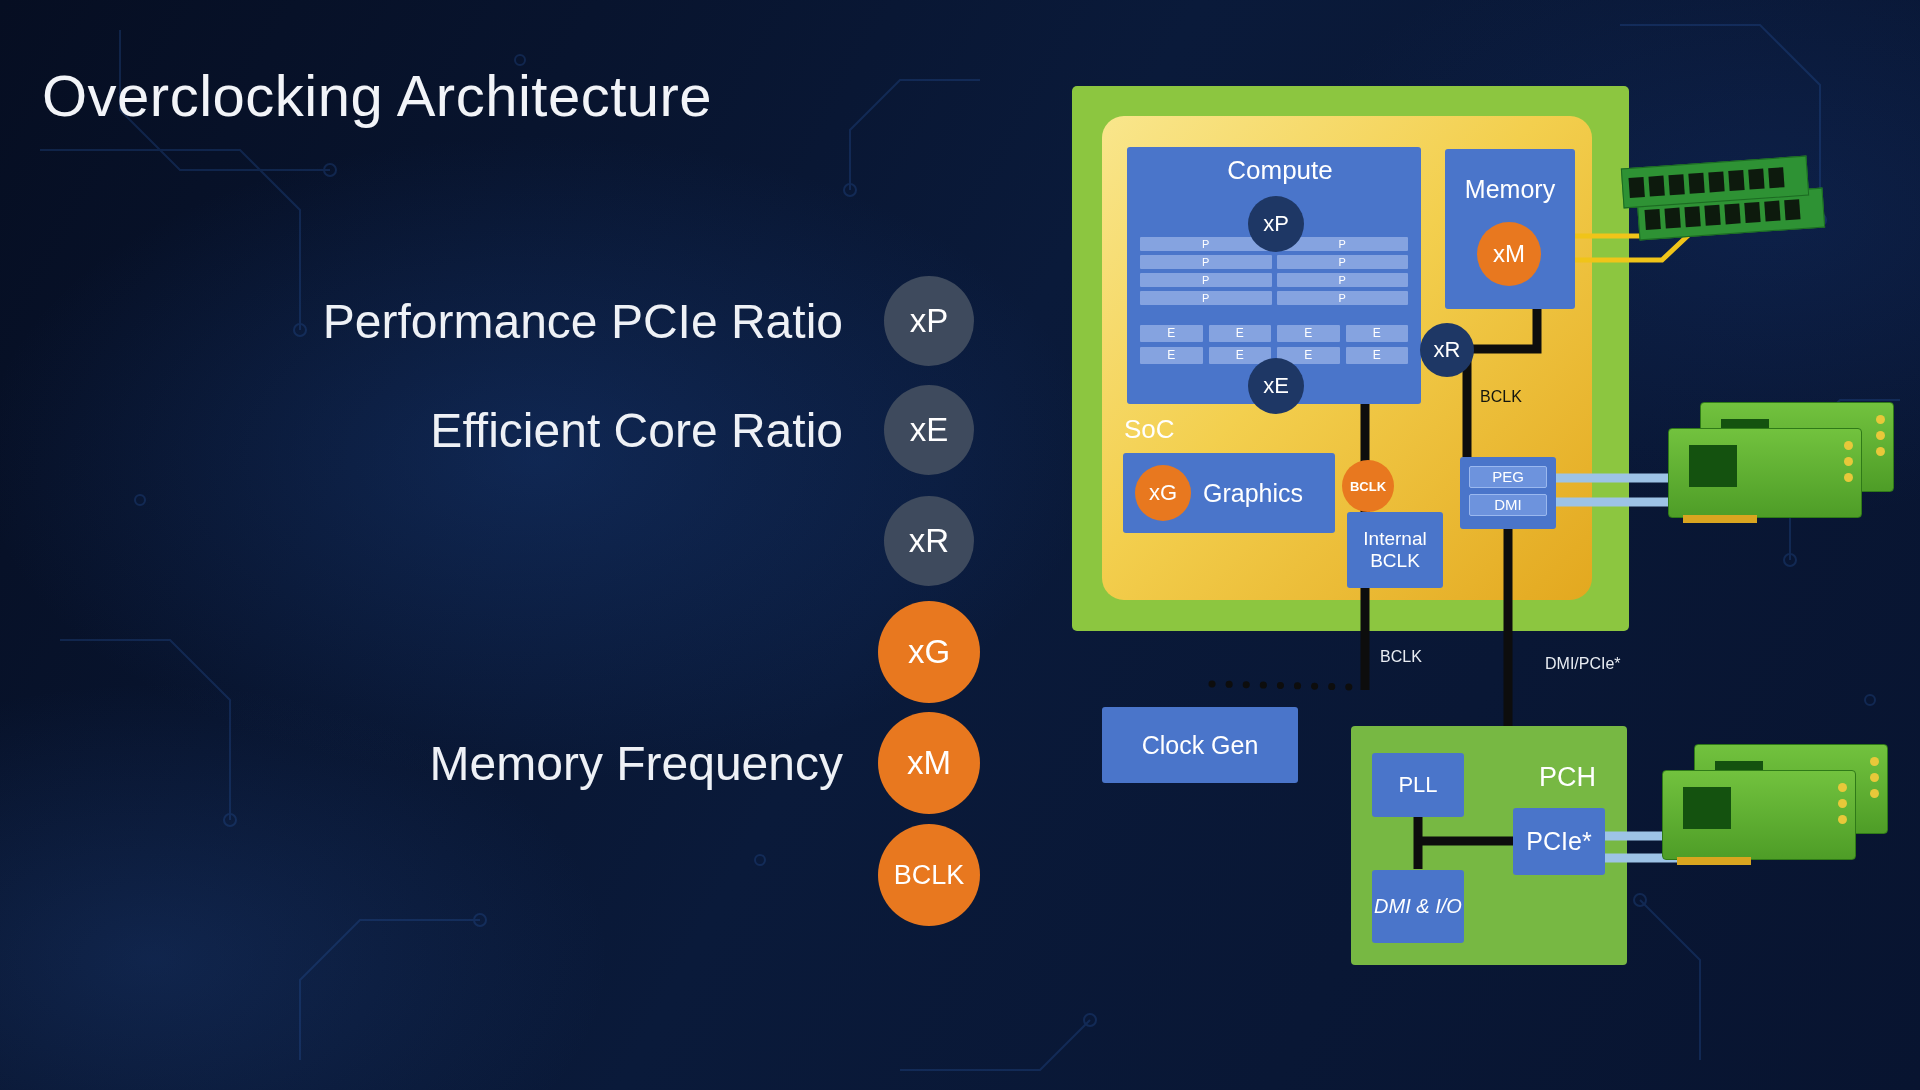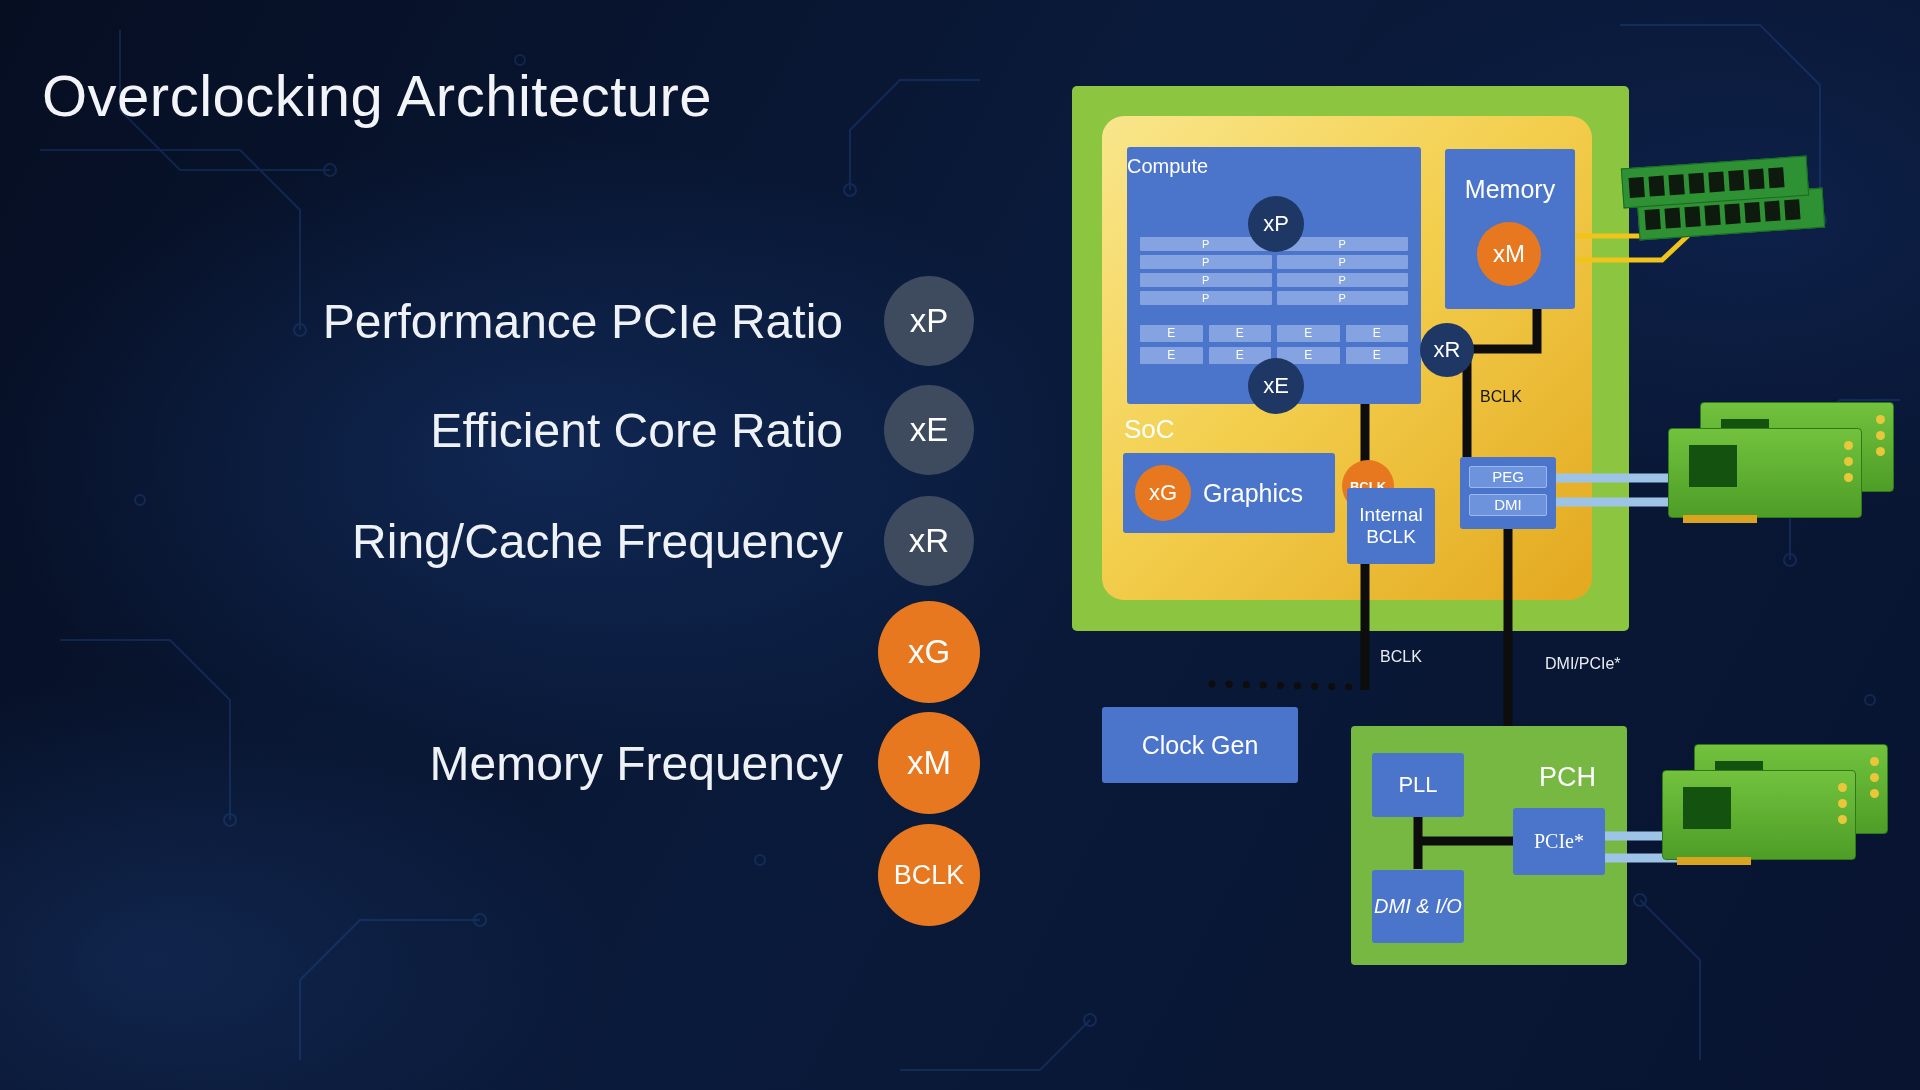--- a/index.html
+++ b/index.html
@@ -31,21 +31,21 @@
   .abs{position:absolute;}
   .layer1{z-index:1}.wires{position:absolute;inset:0;z-index:2;pointer-events:none}.layer3{z-index:3}
   .pkg{background:#8cc640;border-radius:5px;}
   .soc-gold{background:linear-gradient(135deg,#f9e68c 0%,#f3cf4e 45%,#e3a81f 100%);
     border-radius:22px;}
   .blue-box{background:#4a75ca;color:#fff;border-radius:3px;}
   .circ{position:absolute;border-radius:50%;display:flex;align-items:center;
     justify-content:center;color:#fff;z-index:3;}
   .circ.navy{background:#1e3765;}
   .circ.orange{background:#e8781f;}
-  .compute-title{margin-top:8px;text-align:left;font-size:20px;}
+  .compute-title{margin-top:8px;text-align:center;font-size:26px;padding-left:12px;}
   .p-grid{position:absolute;left:13px;right:13px;top:90px;}
   .prow{display:flex;gap:5px;margin-bottom:4px;}
   .pcell{flex:1;height:14px;background:#85a3e0;font-size:11px;line-height:14px;
     text-align:center;border-radius:1px;}
   .e-grid{position:absolute;left:13px;right:13px;top:178px;}
   .erow{display:flex;gap:6px;margin-bottom:5px;}
   .ecell{flex:1;height:17px;background:#85a3e0;font-size:12px;line-height:17px;
     text-align:center;border-radius:1px;}
   .mem-title{margin-top:26px;text-align:center;font-size:25px;}
   .soc-label{font-size:26px;color:#fff;z-index:3;}
@@ -114,21 +114,20 @@
           <span class="badge slate">xP</span>
         </span>
     </div>
     <div class="legend-row">
       <span class="legend-label">Efficient Core Ratio</span>
       <span class="badge-wrap">
           <span class="badge slate">xE</span>
         </span>
     </div>
     <div class="legend-row">
-      <span class="legend-label">Ring/Cache Frequency</span>
       <span class="badge-wrap">
           <span class="badge slate">xR</span>
         </span>
     </div>
     <div class="legend-row">
       <span class="badge-wrap">
           <span class="badge orange">xG</span>
         </span>
     </div>
     <div class="legend-row">
@@ -217,36 +216,36 @@
   <div class="wire-label-dark" style="left:1480px;top:388px;">BCLK</div>
 
   <div class="abs soc-label" style="left:1124px;top:414px;">SoC</div>
 
   <div class="abs layer3 blue-box gfx-box" style="left:1123px;top:453px;width:200px;height:80px;">
     <span class="circ-inline">xG</span>
     <span>Graphics</span>
   </div>
 
   <div class="circ orange" style="left:1342px;top:460px;width:52px;height:52px;font-size:13px;font-weight:bold;">BCLK</div>
-  <div class="abs layer3 blue-box center-box" style="left:1347px;top:488px;width:88px;height:76px;font-size:19px;line-height:1.15;">Internal BCLK</div>
+  <div class="abs layer3 blue-box center-box" style="left:1347px;top:512px;width:96px;height:76px;font-size:19px;line-height:1.15;">Internal BCLK</div>
 
   <div class="abs layer3 blue-box" style="left:1460px;top:457px;width:96px;height:72px;padding-top:9px;box-sizing:border-box;">
     <div class="mini">PEG</div>
     <div class="mini">DMI</div>
   </div>
 
   <div class="wire-label-light" style="left:1380px;top:648px;">BCLK</div>
   <div class="wire-label-light" style="left:1545px;top:655px;">DMI/PCIe*</div>
 
   <div class="abs layer3 blue-box center-box" style="left:1102px;top:707px;width:196px;height:76px;font-size:25px;">Clock Gen</div>
 
   <div class="abs layer3" style="left:1351px;top:726px;width:276px;height:239px;">
     <div class="pch-title">PCH</div>
     <div class="blue-box center-box" style="position:absolute;left:21px;top:27px;width:92px;height:64px;font-size:22px;">PLL</div>
-    <div class="blue-box center-box" style="position:absolute;left:162px;top:82px;width:92px;height:67px;font-size:20px;font-family:Liberation Serif, serif;">PCIe*</div>
+    <div class="blue-box center-box" style="position:absolute;left:162px;top:82px;width:92px;height:67px;font-size:25px;">PCIe*</div>
     <div class="blue-box center-box" style="position:absolute;left:21px;top:144px;width:92px;height:73px;font-size:20px;line-height:1.15;font-style:italic;">DMI &amp; I/O</div>
   </div>
 
   <div class="ram" style="left:1638px;top:194px;transform:rotate(-4deg);">
     <span class="chip"></span>
       <span class="chip"></span>
       <span class="chip"></span>
       <span class="chip"></span>
       <span class="chip"></span>
       <span class="chip"></span>

